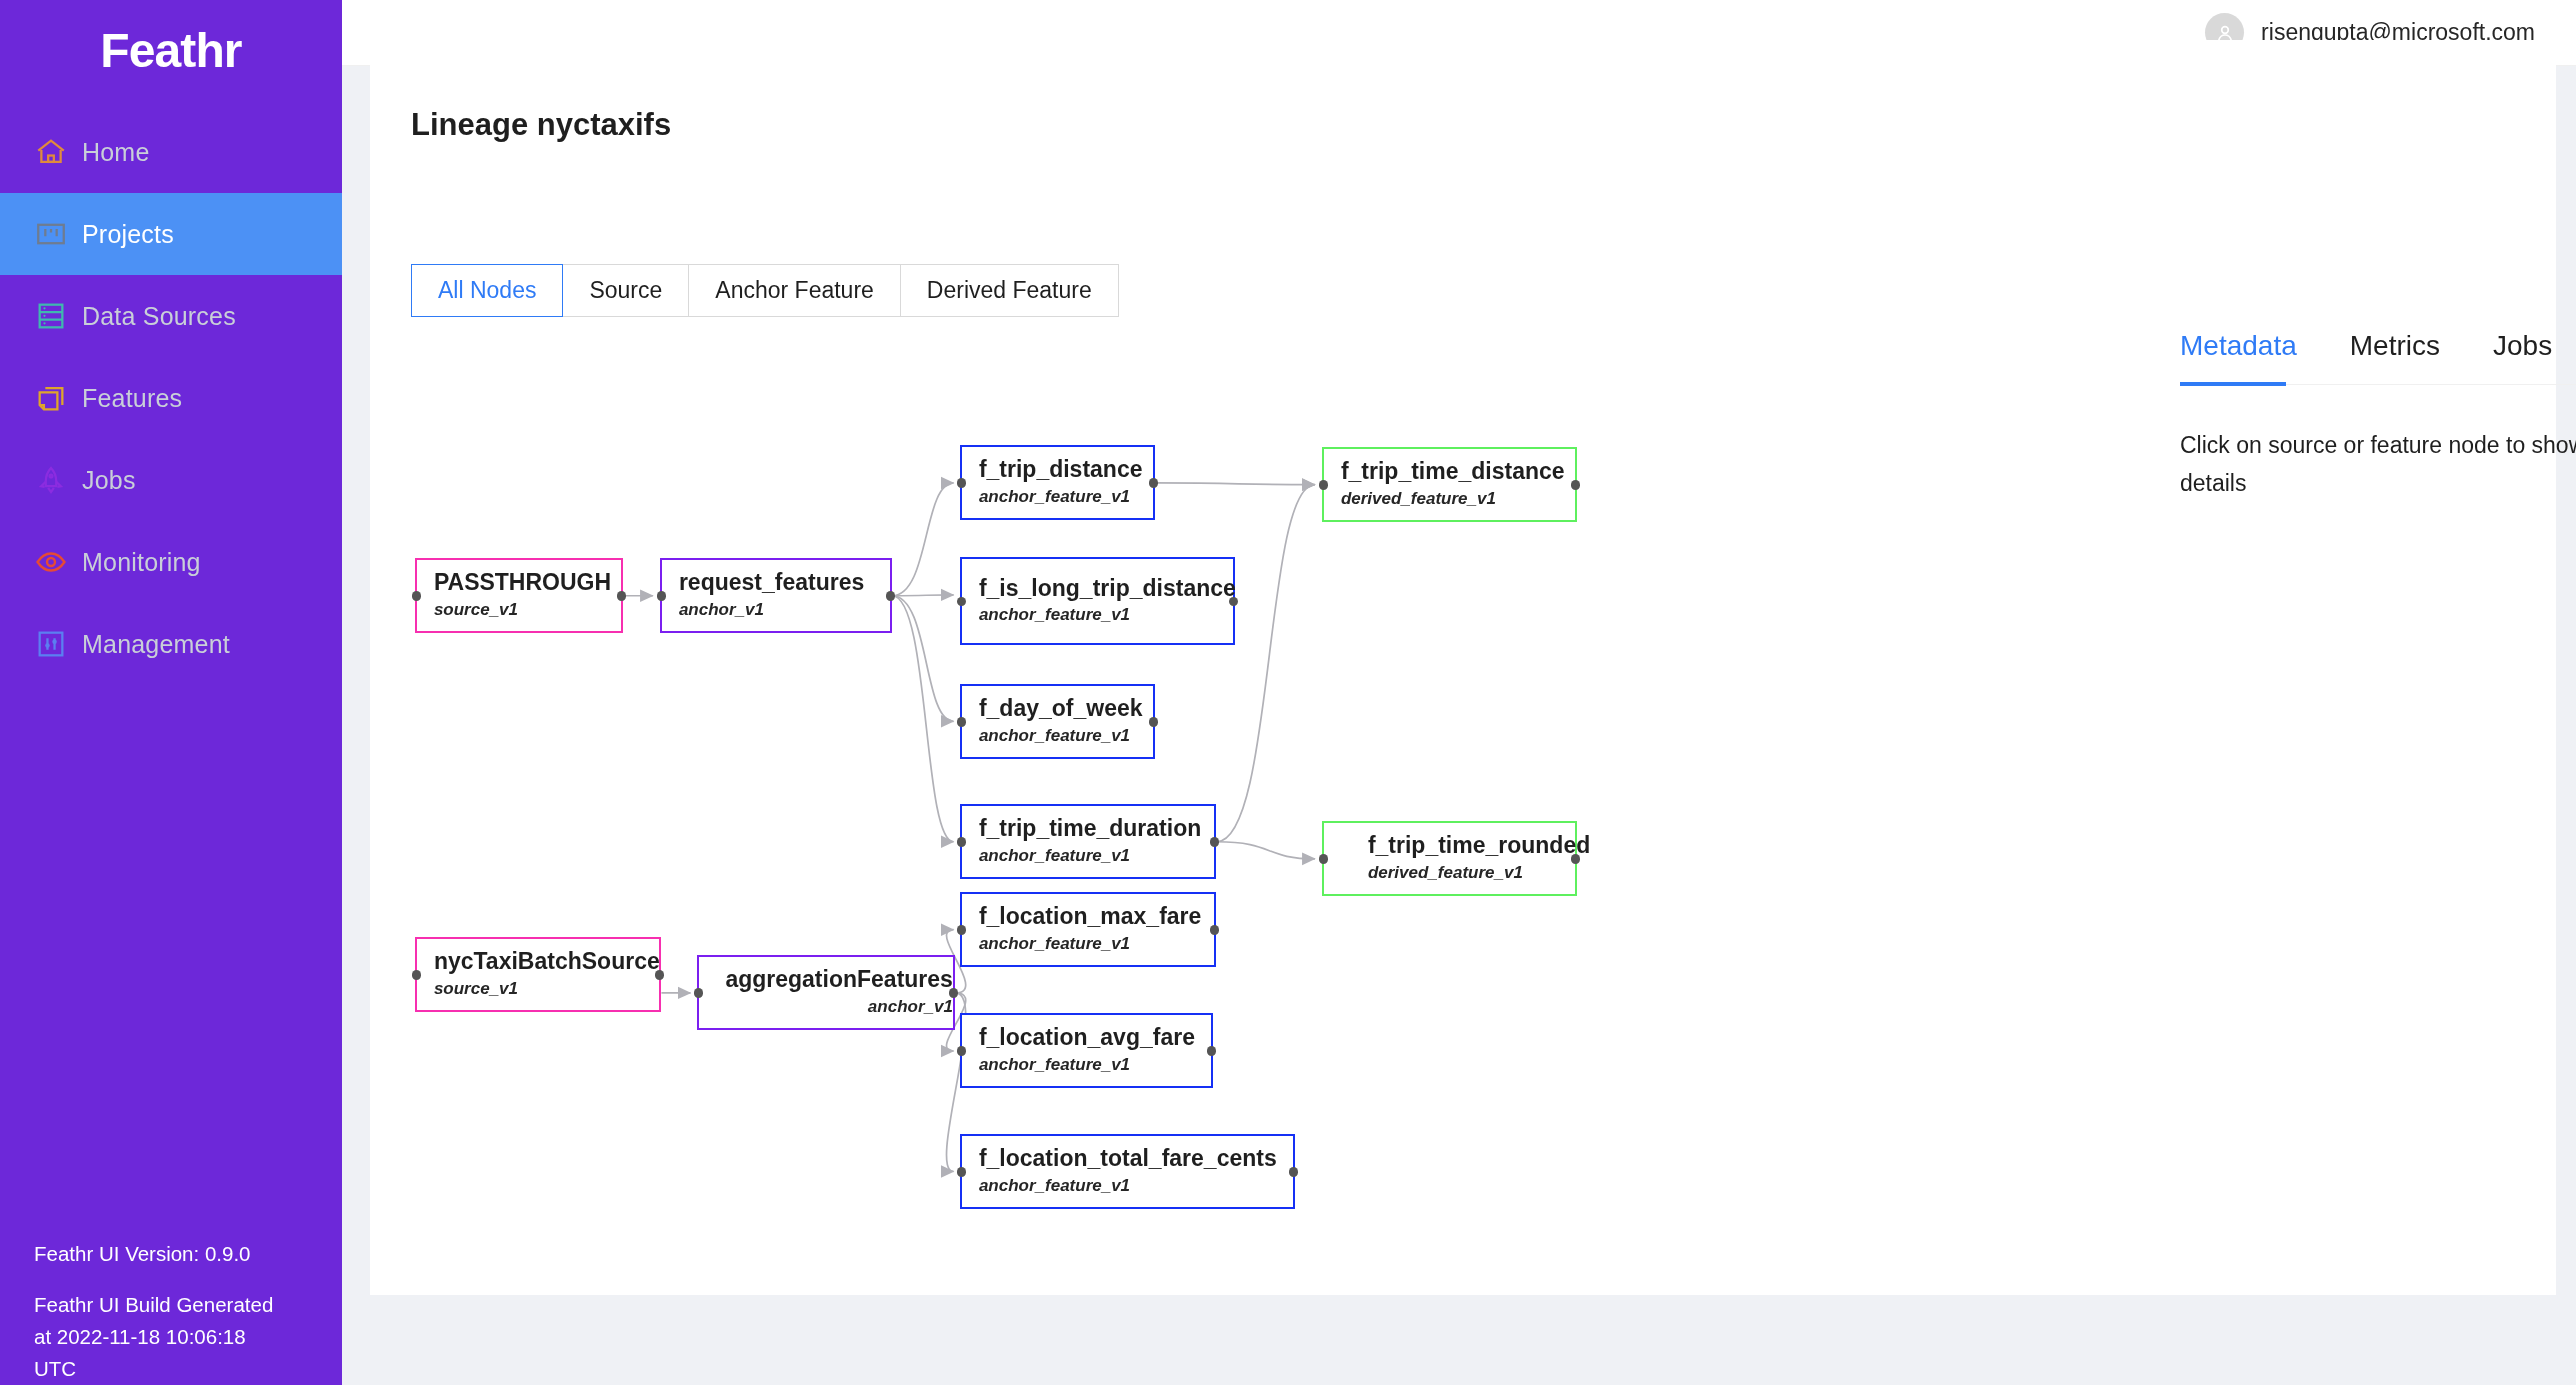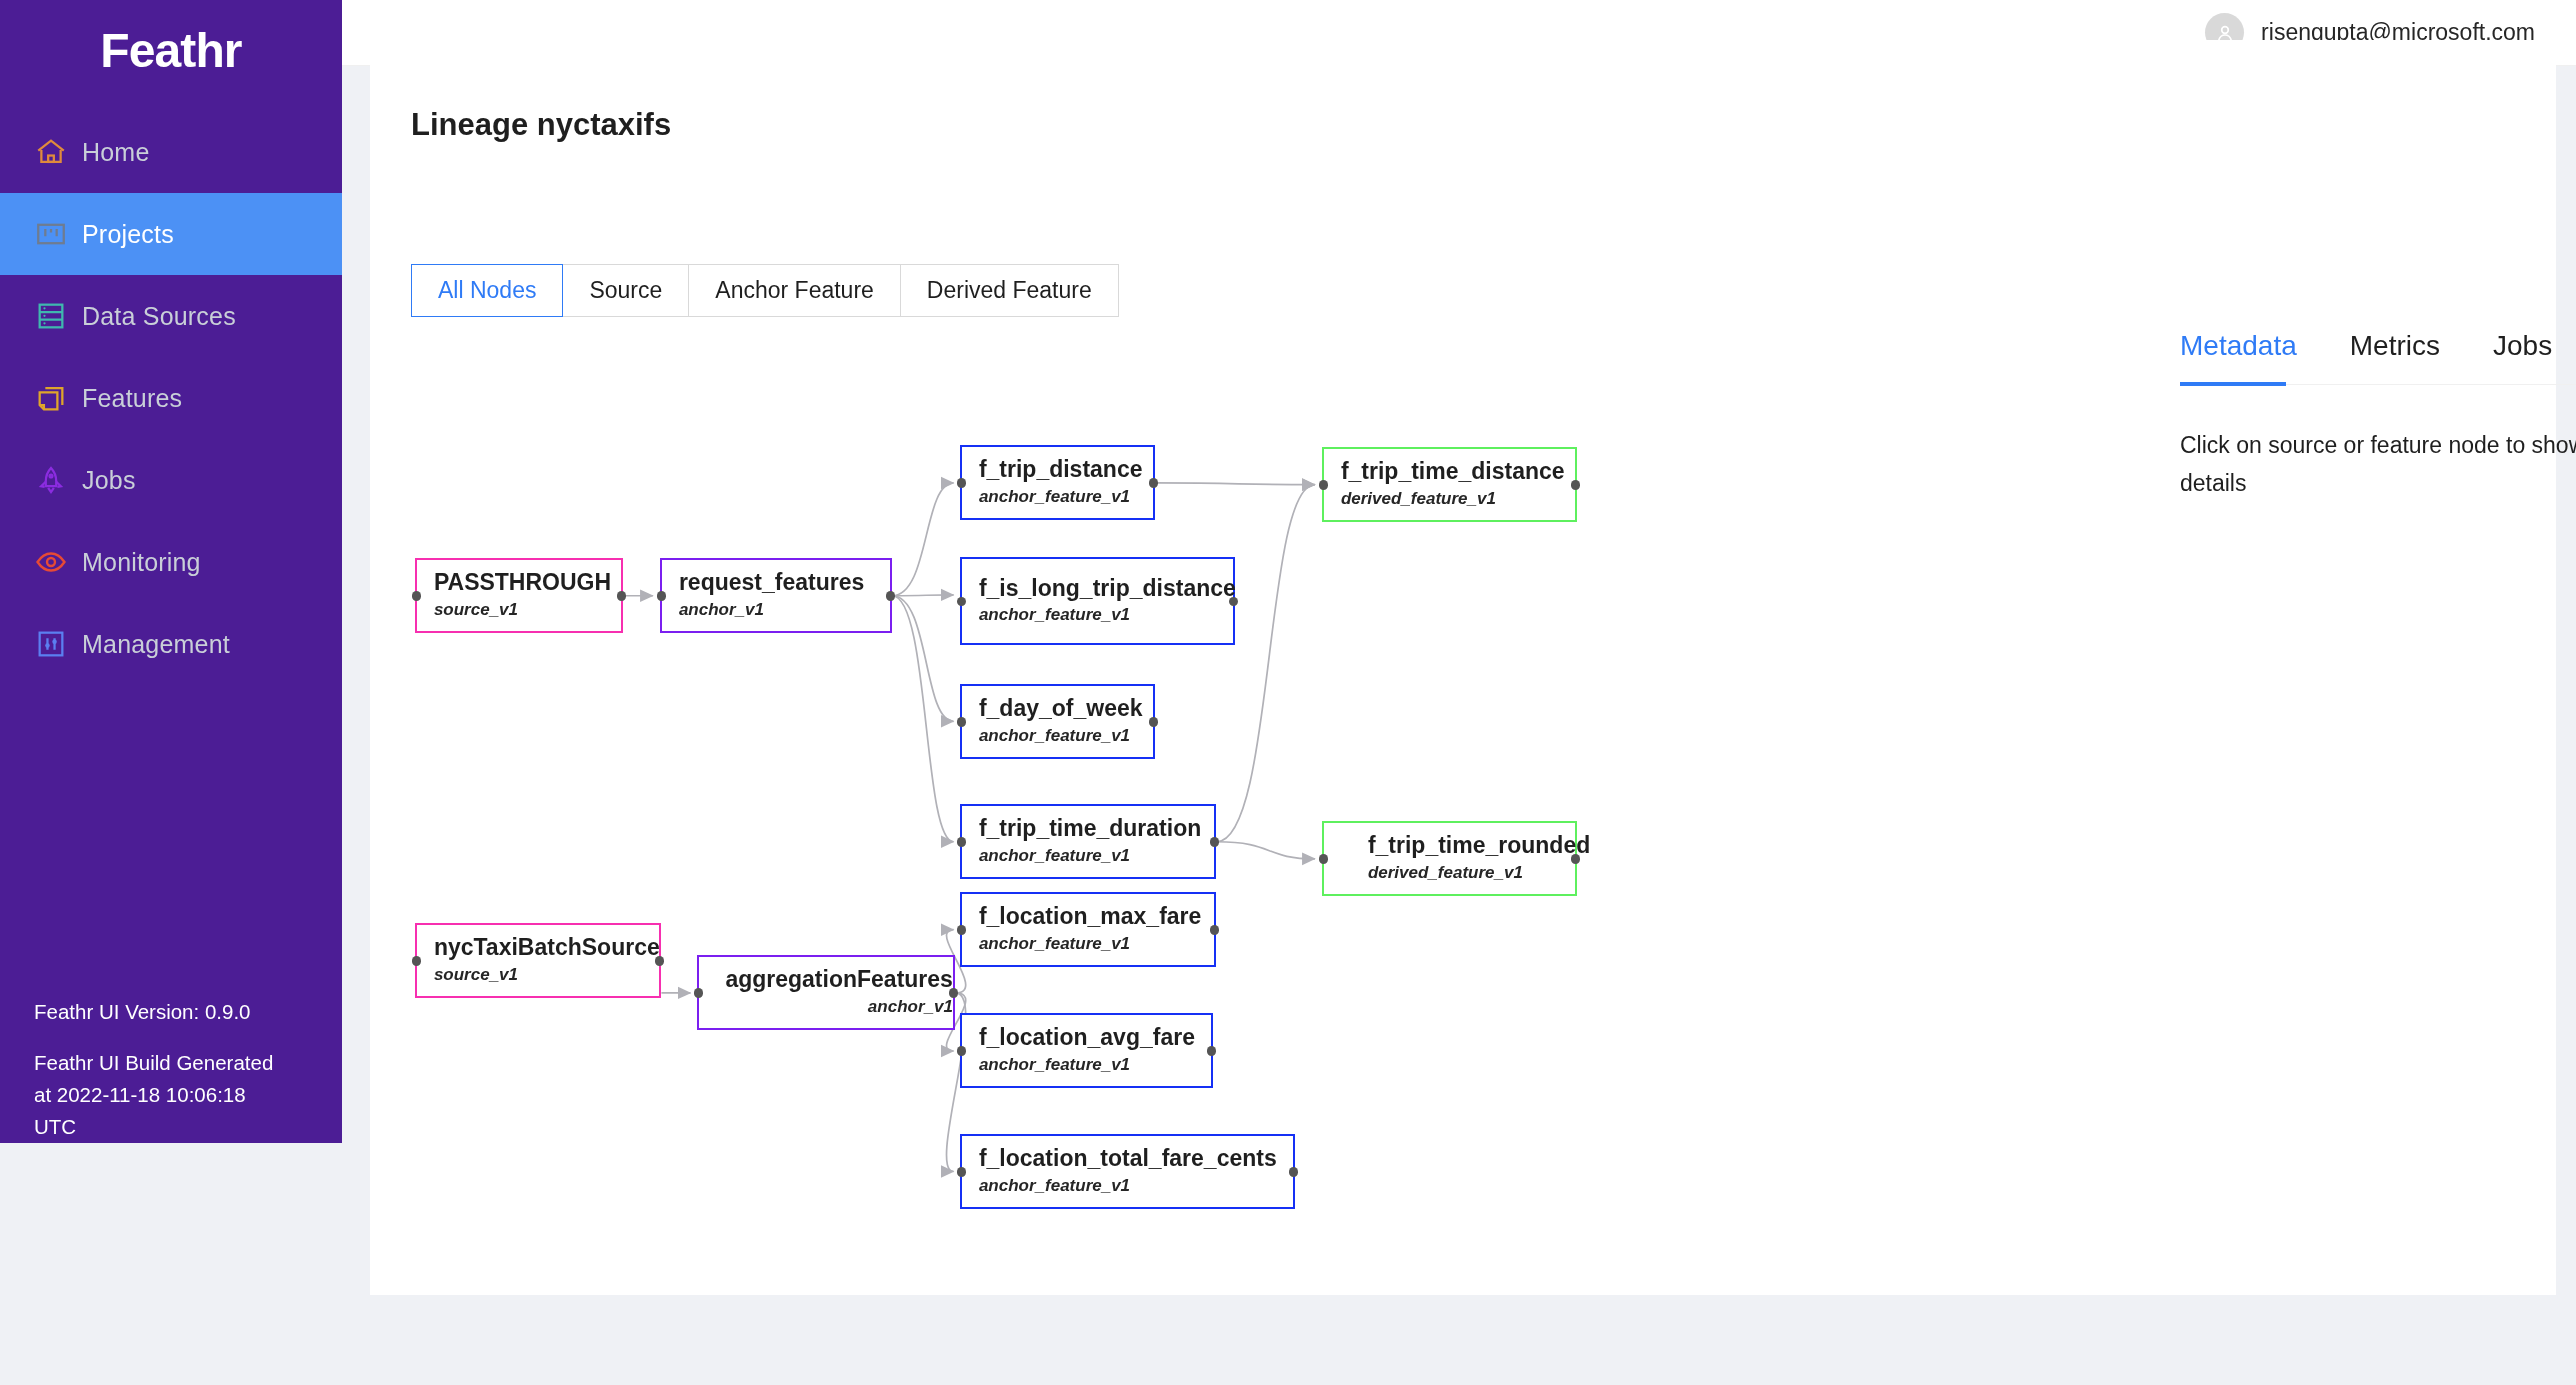--- a/index.html
+++ b/index.html
@@ -7,22 +7,22 @@
   html, body {
     width: 2576px; height: 1385px;
     font-family: "Liberation Sans", sans-serif;
     background: #eff1f5;
     overflow: hidden;
   }
   #app { position: relative; width: 2576px; height: 1385px; display: flex; }
 
   
   #sidebar {
-    width: 342px; height: 1143px;
-    background: #4c1d95;
+    width: 342px; height: 1385px;
+    background: #6d28d9;
     flex: 0 0 342px;
     position: relative;
     overflow: hidden;
   }
   #brand {
     height: 101px;
     display: flex; align-items: center; justify-content: center;
     color: #ffffff;
     font-size: 48px; font-weight: 700; letter-spacing: -0.9px;
   }
@@ -376,21 +376,21 @@
               <div class="n-title">f_trip_time_distance</div>
               <div class="n-sub">derived_feature_v1</div>
               <span class="handle right"></span>
             </div>
             <div class="node derived" style="left: 951px; top: 456px; width: 255px; height: 75px; padding-left: 44px;">
               <span class="handle left"></span>
               <div class="n-title">f_trip_time_rounded</div>
               <div class="n-sub">derived_feature_v1</div>
               <span class="handle right"></span>
             </div>
-            <div class="node source" style="left: 44px; top: 558px; width: 246px; height: 75px;">
+            <div class="node source" style="left: 44px; top: 572px; width: 246px; height: 75px;">
               <span class="handle left"></span>
               <div class="n-title">nycTaxiBatchSource</div>
               <div class="n-sub">source_v1</div>
               <span class="handle right"></span>
             </div>
             <div class="node anchor" style="left: 326px; top: 590px; width: 258px; height: 75px; text-align: right;">
               <span class="handle left"></span>
               <div class="n-title">aggregationFeatures</div>
               <div class="n-sub">anchor_v1</div>
               <span class="handle right"></span>

